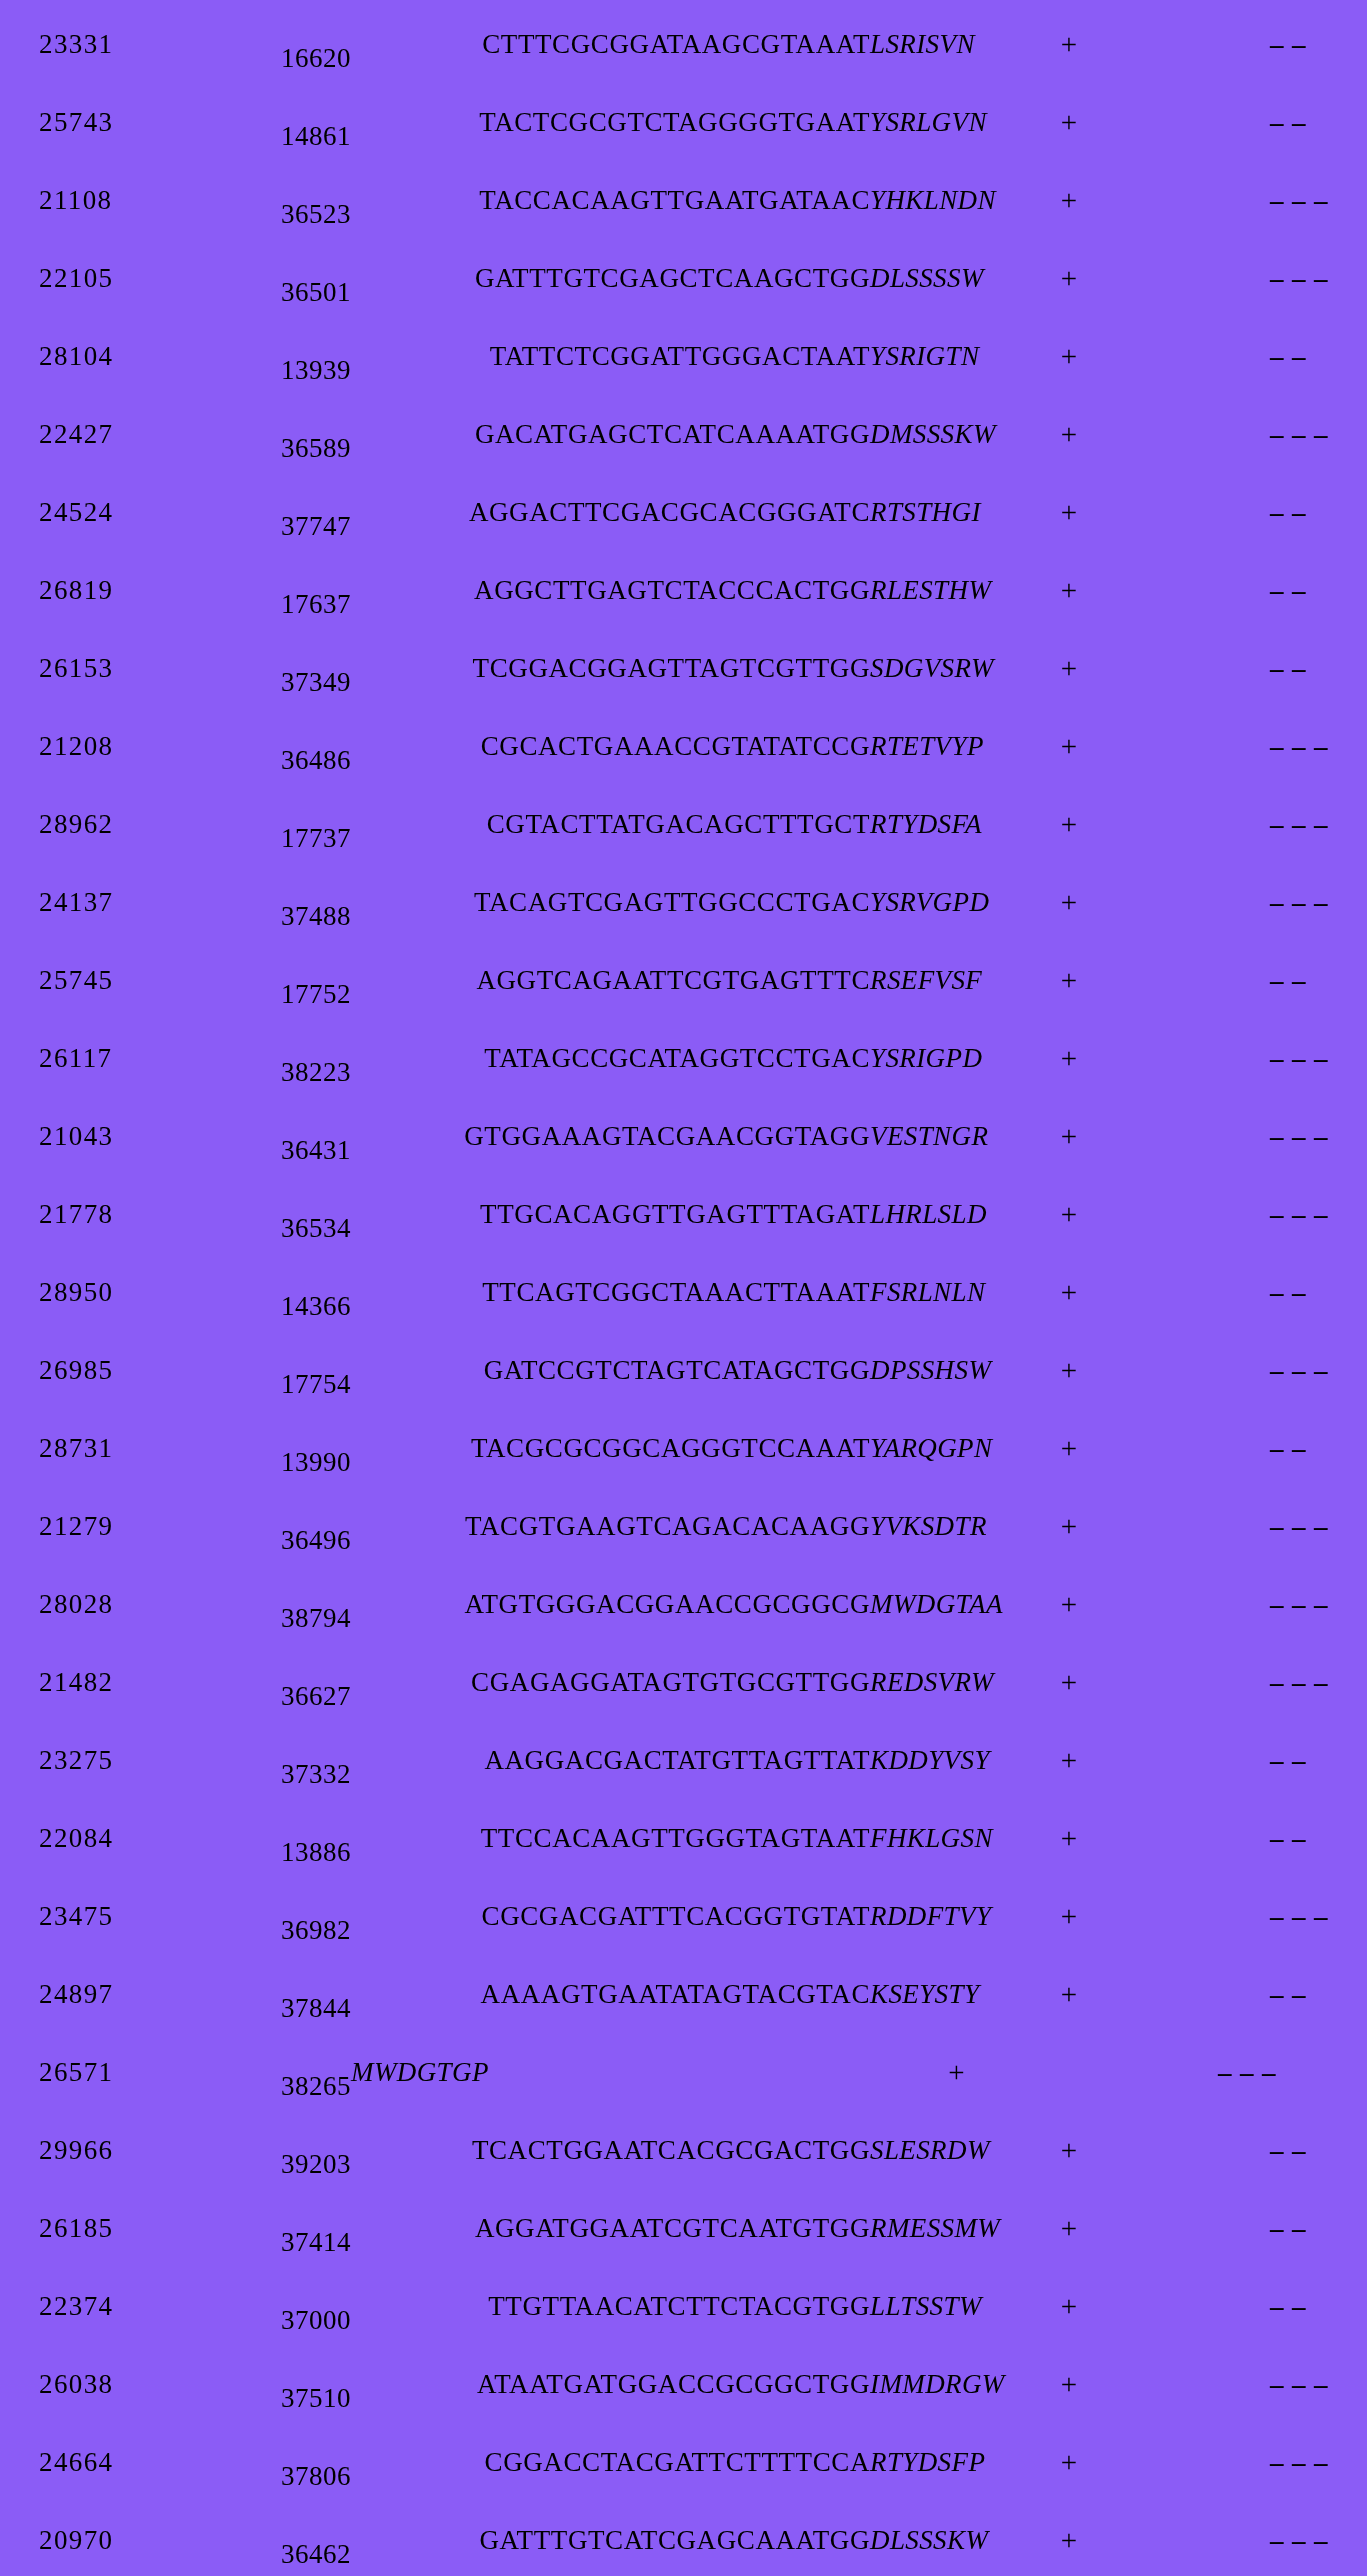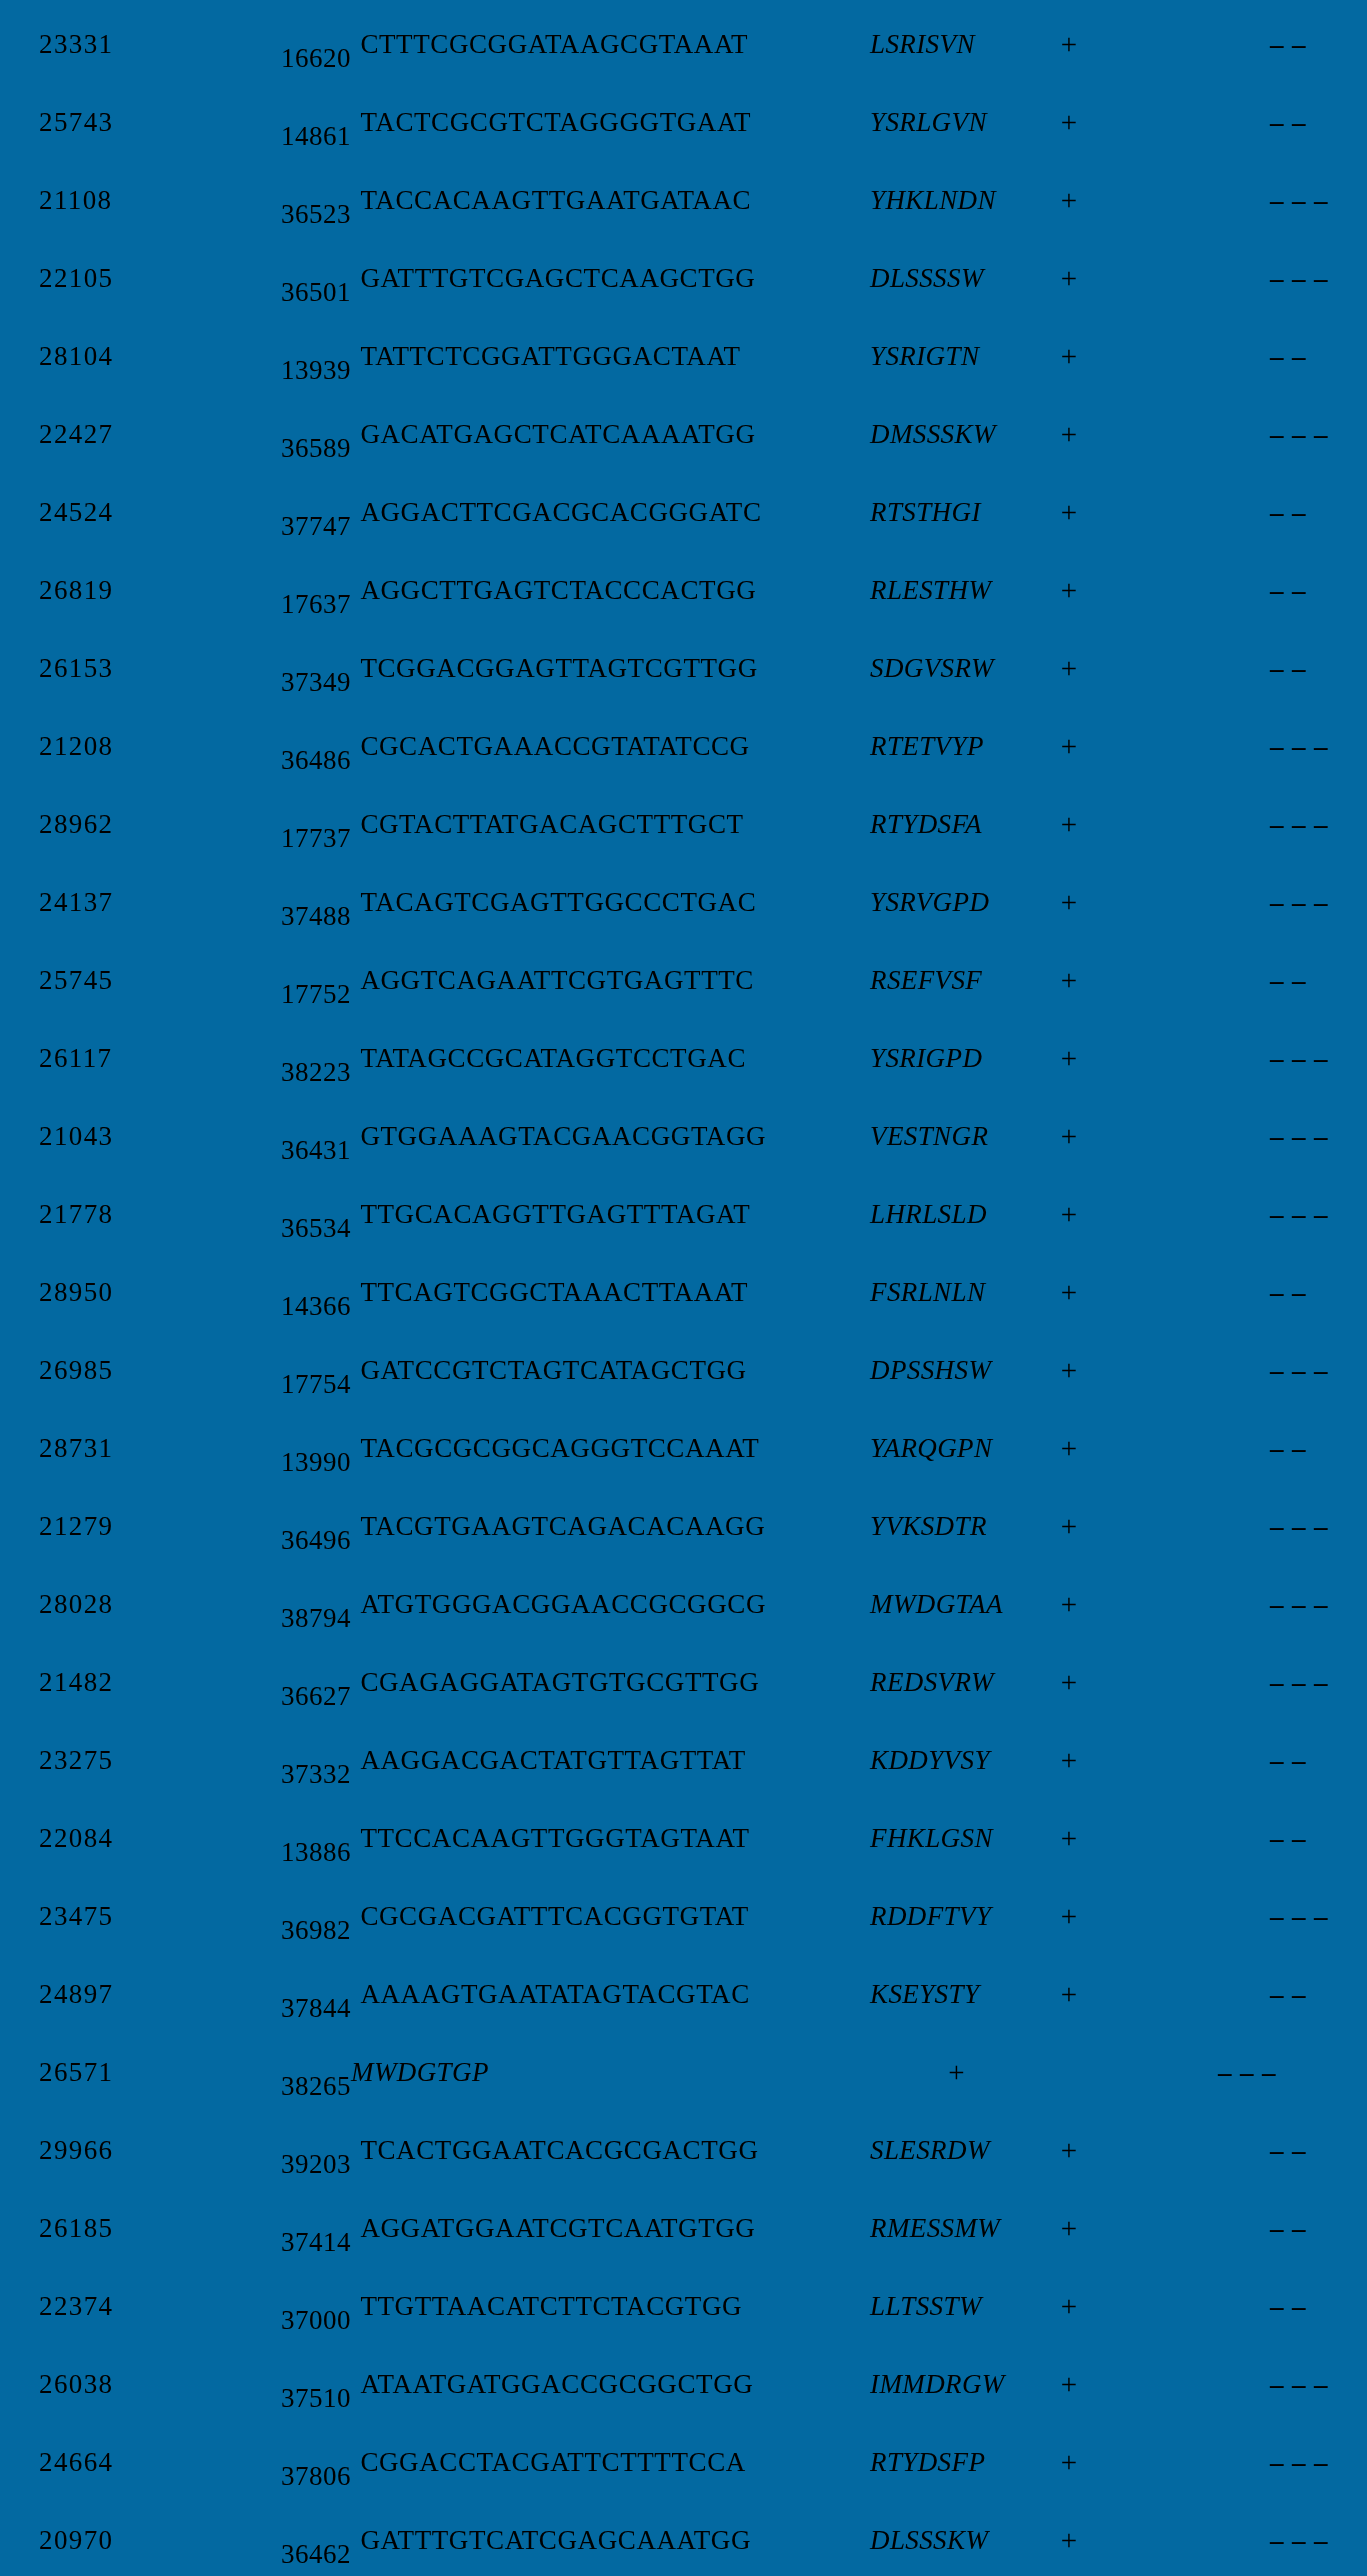--- a/index.html
+++ b/index.html
@@ -4,21 +4,21 @@
 <style>
   html, body {
     margin: 0;
     padding: 0;
     background: #ffffff;
   }
   .page {
     position: relative;
     width: 1367px;
     height: 2576px;
-    background: #0369a1;
+    background: #8b5cf6;
     color: #000000;
     font-family: "Liberation Serif", "DejaVu Serif", serif;
     font-size: 27px;
     overflow: hidden;
     box-sizing: border-box;
     padding: 5.6px 0 0 39px;
   }
   .seq-table {
     width: 100%;
   }
@@ -36,20 +36,21 @@
     letter-spacing: 1.4px;
   }
   .col.pos {
     text-align: right;
     letter-spacing: 0.5px;
     margin-top: 28px;
   }
   .col.dna {
     padding-left: 9.4px;
     letter-spacing: 0.6px;
+    text-align: right;
   }
   .col.pep {
     letter-spacing: 0.4px;
     font-style: italic;
   }
   .col.plus {
     text-align: center;
     font-size: 29px;
     font-weight: 400;
   }

